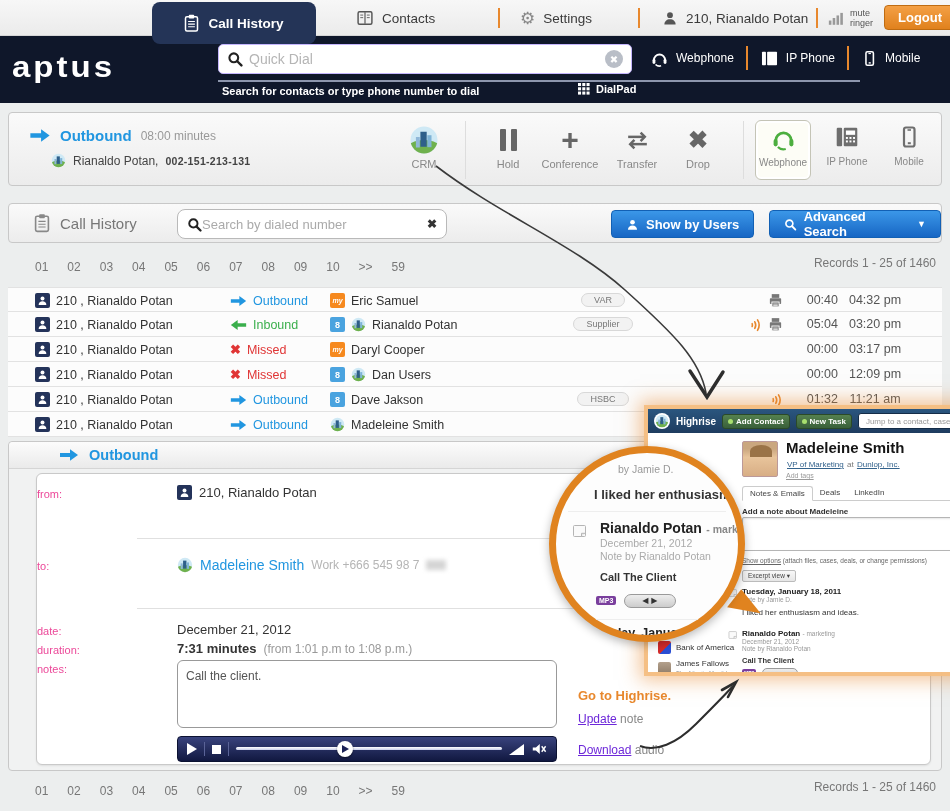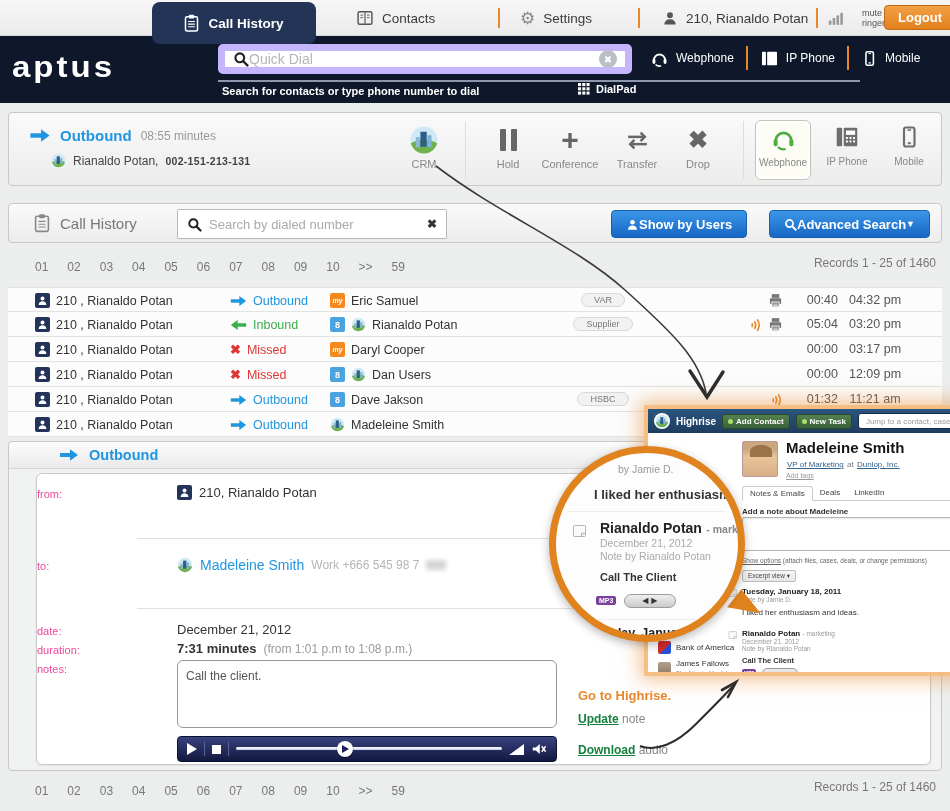--- a/index.html
+++ b/index.html
@@ -12,21 +12,21 @@
   .tabbar{position:absolute;left:0;top:0;width:950px;height:36px;background:linear-gradient(#f7f7f7,#ebebeb);border-bottom:1px solid #d6d6d6;z-index:2}
   .tab-active{position:absolute;left:152px;top:2px;width:164px;height:42px;background:#243457;border-radius:8px;z-index:6;display:flex;align-items:center;justify-content:center;gap:9px;color:#fff;font-weight:bold;font-size:13.5px}
   .tabitem{position:absolute;top:0;height:36px;display:flex;align-items:center;gap:8px;color:#3a3a3a;font-size:13.5px;cursor:default}
   .osep{position:absolute;top:8px;width:2px;height:20px;background:#e8882d}
   .logout{position:absolute;left:884px;top:5px;height:25px;padding:0 13px;border-radius:4px;background:linear-gradient(#f4a045,#e0811d);border:1px solid #bf6c12;color:#fff;font-weight:bold;font-size:13px;display:flex;align-items:center}
   .mute2{font-size:9px;line-height:10px;color:#555}
 
   
   .navybar{position:absolute;left:0;top:36px;width:950px;height:67px;background:#0f172a;z-index:1}
   .logo{position:absolute;left:12px;top:12px;color:#fff;font-weight:bold;font-size:33px;letter-spacing:3px;transform:scaleY(.9)}
-  .qd{position:absolute;left:218px;top:8px;width:414px;height:30px;background:#fff;border-radius:5px;border:7px solid #c4b5fd;display:flex;align-items:center;padding:0 8px;}
+  .qd{position:absolute;left:218px;top:8px;width:414px;height:30px;background:#fff;border-radius:5px;border:1px solid #c4b5fd;display:flex;align-items:center;padding:0 8px;gap:6px}
   .qd input{flex:1;border:0;outline:none;font-size:14px;color:#333;font-family:inherit}
   .qd input::placeholder{color:#b5b5b5}
   .qdx{width:18px;height:18px;border-radius:50%;background:#b9bec7;color:#fff;font-size:10px;display:flex;align-items:center;justify-content:center}
   .devrow{position:absolute;left:650px;top:10px;display:flex;align-items:center;gap:12px;color:#fff;font-size:12px}
   .devrow .osep{position:static;height:24px}
   .dev{display:flex;align-items:center;gap:7px}
   .subline{position:absolute;left:218px;top:44px;width:642px;height:2px;background:#8d96ad}
   .hint{position:absolute;left:222px;top:49px;color:#fff;font-size:11px;font-weight:bold}
   .dialpad{position:absolute;left:578px;top:47px;display:flex;align-items:center;gap:6px;color:#fff;font-size:11px;font-weight:bold}
 
@@ -38,24 +38,24 @@
   .blue-txt{color:#2196e0;font-weight:bold}
   .graysm{color:#999;font-size:12px}
   .vdiv{position:absolute;top:8px;width:1px;height:58px;background:#ddd}
   .ctrl{position:absolute;top:12px;width:62px;text-align:center;color:#888;font-size:11px}
   .ctrl .ic{height:30px;display:flex;align-items:center;justify-content:center;color:#666;margin-bottom:3px}
   .devbtn{position:absolute;top:7px;width:56px;height:60px;text-align:center;color:#888;font-size:10px}
   .devbtn .ic{height:34px;display:flex;align-items:center;justify-content:center;margin-bottom:2px;color:#6e6e6e}
   .devbtn.sel{border:1px solid #c4c4b6;border-radius:6px;background:#fdfdf6;box-shadow:inset 0 0 0 2px #fff}
   .pausebar{display:inline-block;width:6px;height:22px;background:#666;border-radius:1px}
 
-  .hsearch{position:absolute;left:168px;top:5px;width:270px;height:30px;background:#fff;border:1px solid #b9b9b9;border-radius:1px;display:flex;align-items:center;gap:7px;padding:0 9px}
+  .hsearch{position:absolute;left:168px;top:5px;width:270px;height:30px;background:#fff;border:1px solid #b9b9b9;border-radius:8px;display:flex;align-items:center;padding:0 9px}
   .hsearch input{flex:1;border:0;outline:none;font-size:13px;color:#444;font-family:inherit}
   .hsearch input::placeholder{color:#aaa}
-  .bluebtn{position:absolute;top:6px;height:28px;border-radius:4px;background:linear-gradient(#3b97e8,#1766c4);border:1px solid #1260b4;color:#fff;font-weight:bold;font-size:13px;display:flex;align-items:center;padding:0 14px}
+  .bluebtn{position:absolute;top:6px;height:28px;border-radius:4px;background:linear-gradient(#3b97e8,#1766c4);border:1px solid #1260b4;color:#fff;font-weight:bold;font-size:13px;display:flex;align-items:center;gap:7px;padding:0 14px}
 
   .pager{position:absolute;left:8px;width:934px;height:22px;display:flex;align-items:center;gap:19px;color:#777;font-size:12px;padding-left:27px}
   .records{position:absolute;right:6px;top:0;color:#777;font-size:12px}
 
   
   .trow{position:absolute;left:8px;width:934px;height:25px;background:#fcfcfc;border-bottom:1px solid #e2e2e2;font-size:12.5px;color:#333}
   .cell{position:absolute;top:0;height:25px;display:flex;align-items:center;gap:6px}
   .c-user{left:27px}.c-dir{left:222px}.c-con{left:322px}
   .pbadge{width:15px;height:15px;border-radius:2px;background:#24335a;display:inline-flex;align-items:center;justify-content:center}
   .cico{width:15px;height:15px;border-radius:2px;display:inline-flex;align-items:center;justify-content:center;color:#fff;font-weight:bold;font-size:7px}
@@ -75,21 +75,21 @@
   .flabel{position:absolute;width:110px;text-align:left;color:#ec4899;font-size:11px}
   .fval{position:absolute;left:140px;display:flex;align-items:center;gap:7px;font-size:13px;color:#333}
   .fdiv{position:absolute;left:100px;width:560px;border-top:1px solid #e0e0e0}
   .notes-box{position:absolute;left:140px;top:186px;width:380px;height:68px;border:1px solid #999;border-radius:6px;font-size:12px;color:#555;padding:8px;resize:none;font-family:inherit;outline:none}
   .player{position:absolute;left:140px;top:262px;width:380px;height:26px;border-radius:4px;background:linear-gradient(#39437d,#111840);border:1px solid #0c1232;display:flex;align-items:center;gap:7px;padding:0 9px}
   .psep{width:1px;height:14px;background:#5a6397}
   .ptrack{flex:1;position:relative;height:16px}
   .ptrack .line{position:absolute;left:0;right:0;top:6px;height:3px;border-radius:2px;background:linear-gradient(#fff,#c7cde8)}
   .knob{position:absolute;left:38%;top:0;width:16px;height:16px;border-radius:50%;background:#fff;display:flex;align-items:center;justify-content:center;box-shadow:0 1px 2px rgba(0,0,0,.5)}
   .olink{color:#e8882d;font-weight:bold}
-  .ulink{color:#15803d;text-decoration:underline;font-weight:bold}
+  .ulink{color:#6d28d9;text-decoration:underline;font-weight:normal}
 
   
   .arrows{position:absolute;left:0;top:0;width:950px;height:811px;pointer-events:none;z-index:60}
 
   
   .popup{position:absolute;left:648px;top:409px;width:318px;height:263px;background:#fff;z-index:50;box-shadow:0 0 0 4px rgba(244,190,130,.95),0 0 18px 8px rgba(232,136,45,.5)}
   .pophead{height:24px;background:linear-gradient(#2a567f,#1e3c5f);display:flex;align-items:center;gap:6px;padding:0 6px}
   .hrlogo{width:16px;height:16px;border-radius:50%;background:#fff;display:flex;align-items:center;justify-content:center}
   .gbtn{height:15px;padding:0 5px;border-radius:3px;background:linear-gradient(#55814f,#39603a);border:1px solid #2b4a28;color:#fff;font-size:8px;font-weight:bold;display:flex;align-items:center;gap:3px;white-space:nowrap}
   .gdot{width:5px;height:5px;border-radius:50%;background:#a8e06f;display:inline-block}
@@ -254,21 +254,21 @@
       <span>Settings</span>
     </div>
     <div class="osep" style="left:638px"></div>
     <div class="tabitem" style="left:662px">
       <svg class="i" width="16" height="16" color="#555">
           <use href="#i-person"></use>
         </svg>
       <span>210, Rianaldo Potan</span>
     </div>
     <div class="osep" style="left:816px"></div>
-    <div class="tabitem" style="left:828px;gap:17px">
+    <div class="tabitem" style="left:828px;gap:5px">
       <svg class="i" width="17" height="14" color="#999">
           <use href="#i-signal"></use>
         </svg>
       <span class="mute2">
         <span>mute</span><br><span>ringer</span>
       </span>
     </div>
     <div class="logout">Logout</div>
   </div>
 
@@ -319,21 +319,21 @@
       <span>DialPad</span>
     </div>
   </div>
 
   <div class="panel callbar">
     <div class="abs" style="left:20px;top:14px;display:flex;align-items:center;gap:9px">
       <svg class="i" width="22" height="15" color="#2196e0">
           <use href="#i-arrow"></use>
         </svg>
       <span class="blue-txt" style="font-size:15px">Outbound</span>
-      <span class="graysm">08:55 minutes</span>
+      <span class="graysm">08:00 minutes</span>
     </div>
     <div class="abs" style="left:42px;top:40px;display:flex;align-items:center;gap:7px;font-size:12px;color:#444">
       <svg class="i" width="15" height="15">
           <use href="#i-hr"></use>
         </svg>
       <span>Rianaldo Potan,</span>
       <span style="font-size:10.5px;font-weight:bold;letter-spacing:.3px">002-151-213-131</span>
     </div>
 
     <div class="ctrl" style="left:384px">

